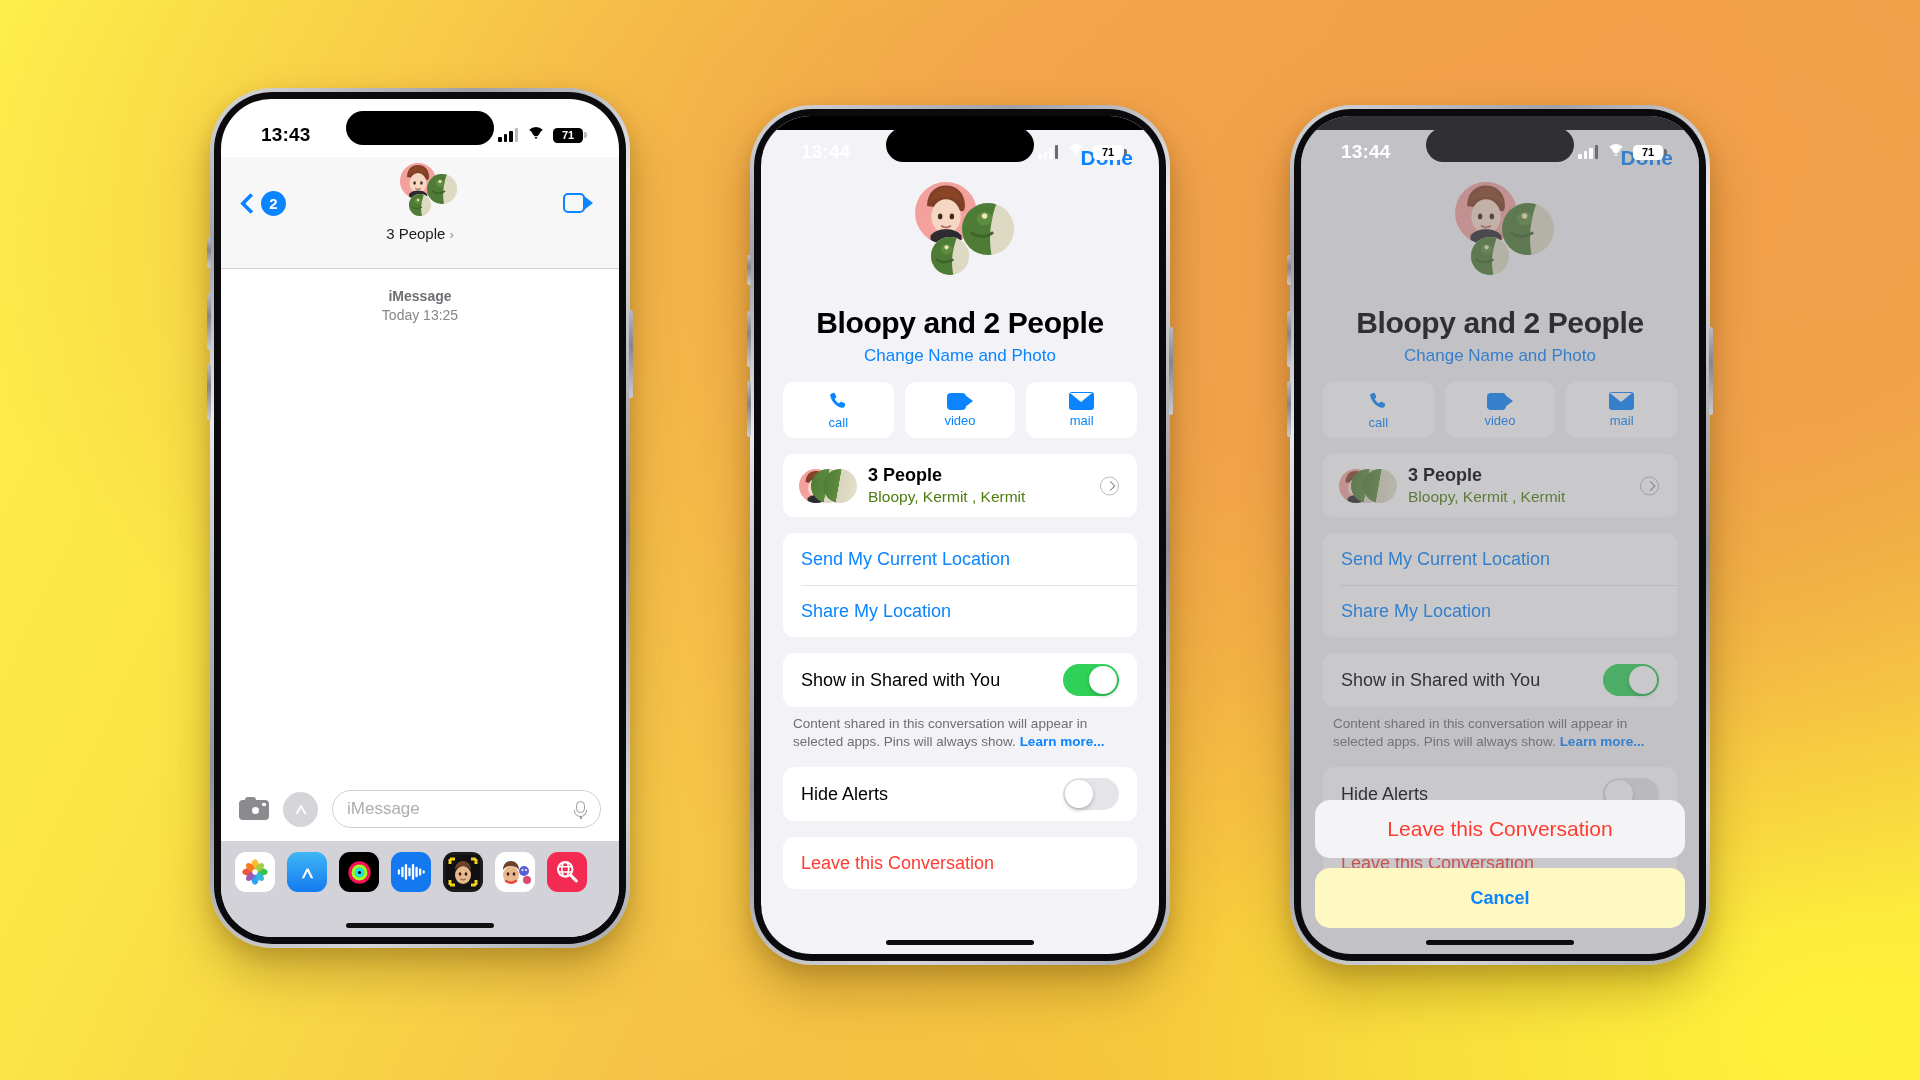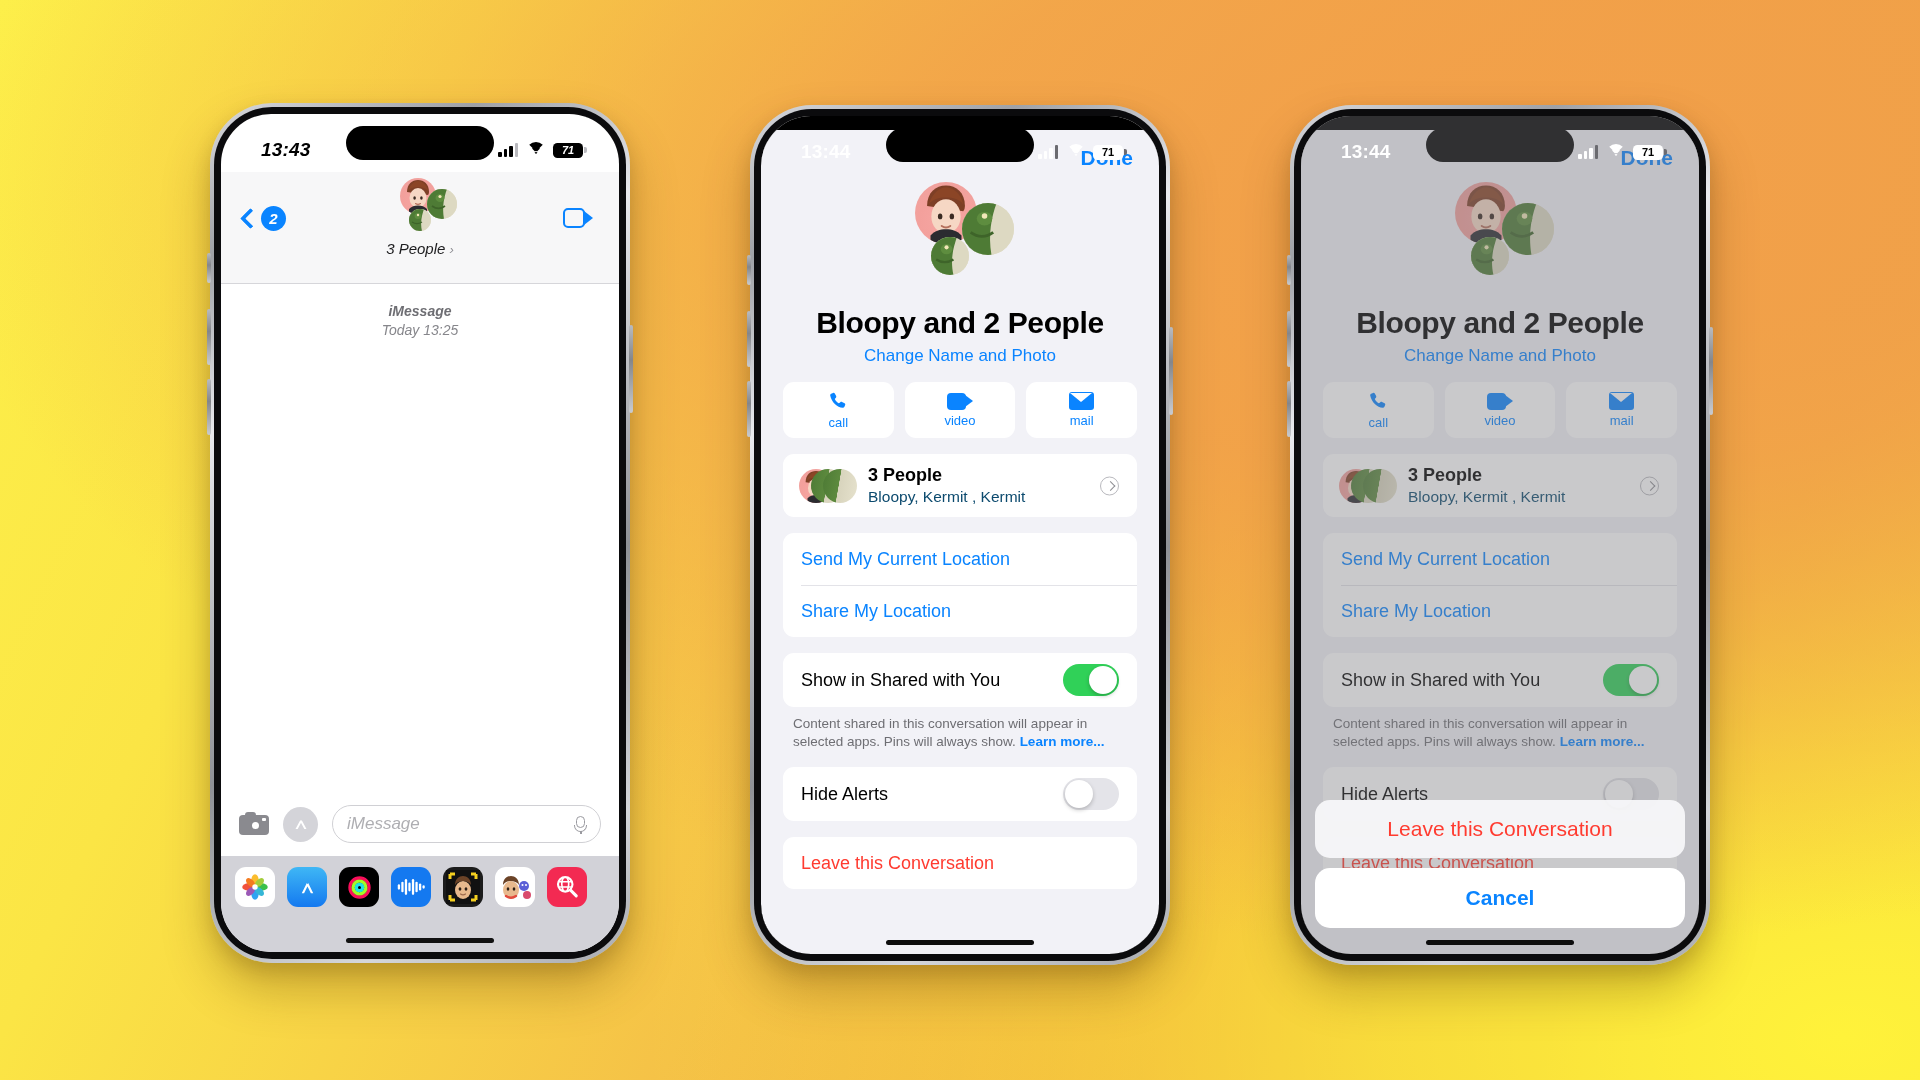--- a/index.html
+++ b/index.html
@@ -143,21 +143,21 @@
   .ico-mail .env { position:absolute; inset:0; background:#0a84ff; border-radius:3px; }
   .ico-mail .fl1 { position:absolute; left:1px; top:1px; width:0; height:0;
      border-left:11.5px solid transparent; border-right:11.5px solid transparent; border-top:9px solid #fff; }
 
   .card { background:#fff; border-radius:11px; margin:16px 22px 0; }
   .row { display:flex; align-items:center; min-height:52px; padding:0 18px; position:relative; }
   .row + .row:before { content:""; position:absolute; left:18px; right:0; top:0; height:1px; background:#e3e3e8; }
   .people-row { padding:11px 16px; gap:13px; }
   .people-av { position:relative; width:56px; height:34px; flex:0 0 auto; }
   .people-txt .t { font-size:18px; font-weight:bold; color:#000; }
-  .people-txt .s { font-size:15.5px; color:#0c4a6e; margin-top:2px; }
+  .people-txt .s { font-size:15.5px; color:#4d7c0f; margin-top:2px; }
   .chevr { position:absolute; right:18px; top:50%; transform:translateY(-50%);
            width:19px; height:19px; border-radius:50%; border:1.4px solid #b9b9be; }
   .chevr:after { content:""; position:absolute; left:5.5px; top:5.2px; width:6px; height:6px;
            border-top:1.6px solid #8e8e93; border-right:1.6px solid #8e8e93; transform:rotate(45deg); }
   .link-row { font-size:18px; color:#0a84ff; }
   .sw-row { font-size:18px; color:#000; justify-content:space-between; min-height:54px; }
   .sw { width:56px; height:32px; border-radius:16px; position:relative; flex:0 0 auto; }
   .sw.on { background:#30d158; }
   .sw.off { background:#e4e4e9; }
   .sw .knob { position:absolute; top:2px; width:28px; height:28px; border-radius:50%; background:#fff;
@@ -167,29 +167,29 @@
   .footnote { font-size:13.5px; color:#6e6e73; line-height:1.35; padding:8px 36px 0 32px; }
   .footnote a { color:#0a84ff; font-weight:bold; text-decoration:none; }
   .danger-row { font-size:18px; color:#ff3b30; }
 
   
   .dimmer { position:absolute; inset:0; background:rgba(120,120,126,0.40); z-index:45; }
   .actionsheet { position:absolute; left:14px; right:14px; bottom:26px; z-index:50; }
   .as-grp { background:rgba(248,248,250,0.93); border-radius:15px; overflow:hidden; margin-bottom:10px; }
   .as-item { height:58px; display:flex; align-items:center; justify-content:center;
              font-size:21px; color:#ff3b30; }
-  .as-cancel { background:#ffffff; border-radius:15px; height:60px; display:flex; align-items:center;
-               justify-content:center; font-size:21px; font-weight:bold; color:#0a84ff; }
+  .as-cancel { background:#fef9c3; border-radius:15px; height:60px; display:flex; align-items:center;
+               justify-content:center; font-size:18px; font-weight:bold; color:#0a84ff; }
 </style>
 </head>
 <body>
 
 <div class="stage">
 
-  <div class="phone" style="left:210px; top:103px;font-style:italic;">
+  <div class="phone" style="left:210px; top:88px;">
     <div class="outer"></div>
     <div class="side l mute"></div>
     <div class="side l vup"></div>
     <div class="side l vdn"></div>
     <div class="side r pwr"></div>
     <div class="band"></div>
     <div class="screen">
       <div class="island"></div>
 
       <div class="statusbar lite">

